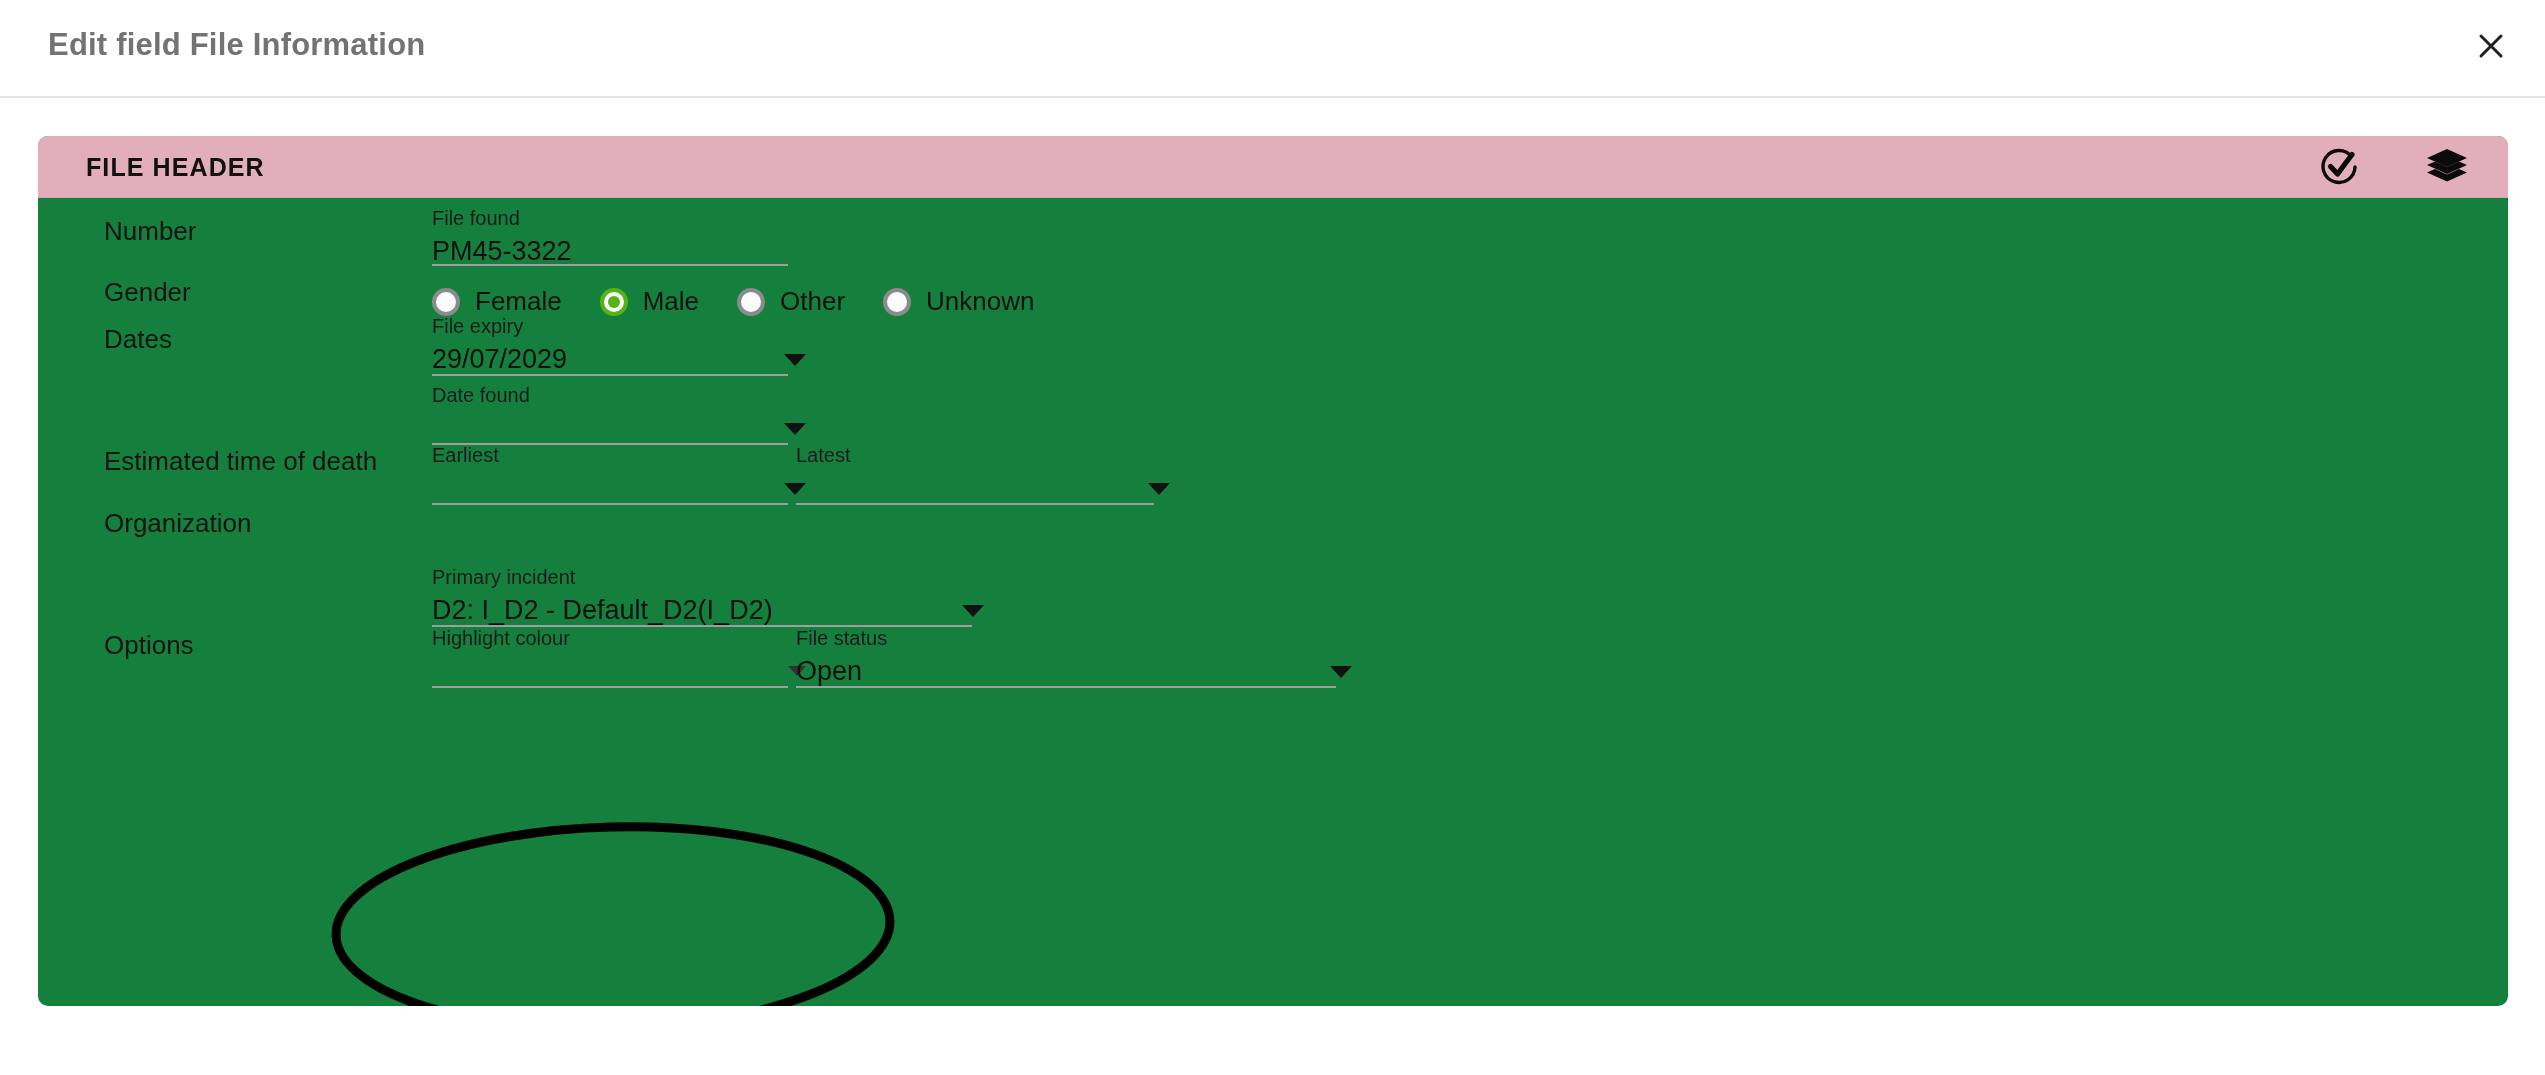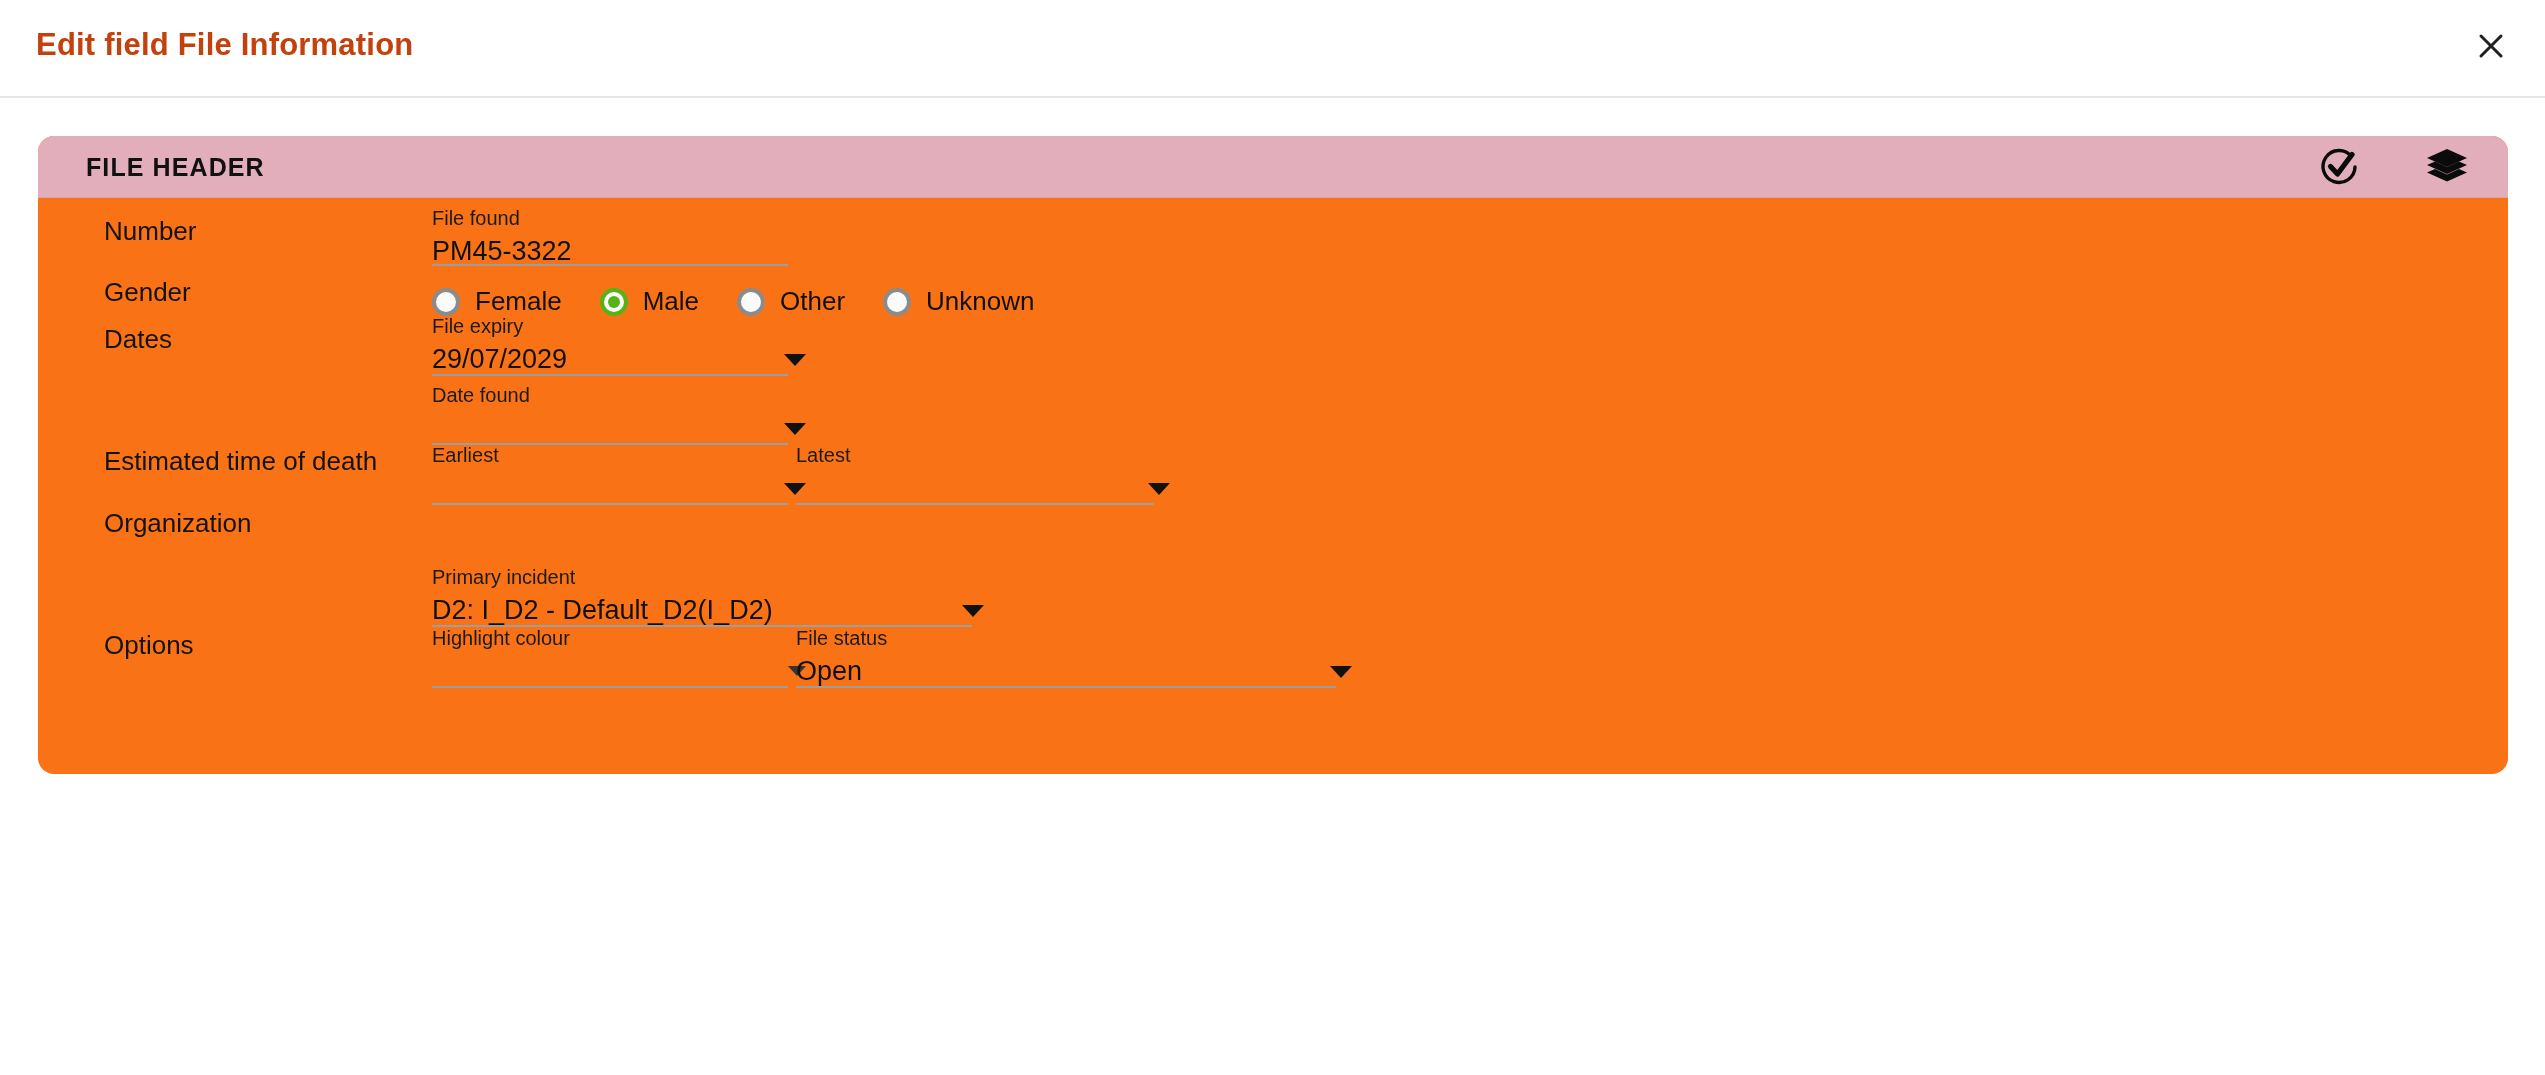--- a/index.html
+++ b/index.html
@@ -21,25 +21,25 @@
     left: 0;
     top: 0;
     width: 2545px;
     height: 98px;
     background: #ffffff;
     border-bottom: 2px solid #e6e6e6;
     box-sizing: border-box;
   }
   .dialog-title {
     position: absolute;
-    left: 36px;
+    left: 48px;
     top: 27px;
     font-size: 31px;
     font-weight: bold;
-    color: #c2410c;
+    color: #737373;
     letter-spacing: 0.2px;
     white-space: nowrap;
   }
   .close-button {
     position: absolute;
     right: 22px;
     top: 14px;
     width: 64px;
     height: 64px;
     display: flex;
@@ -50,23 +50,23 @@
     border: none;
   }
   .close-button svg { display: block; }
 
   
   .card {
     position: absolute;
     left: 38px;
     top: 136px;
     width: 2470px;
-    height: 638px;
-    background: #f97316;
-    border-radius: 16px;
+    height: 870px;
+    background: #15803d;
+    border-radius: 10px;
     box-sizing: border-box;
     overflow: hidden;
   }
   .card-header {
     position: absolute;
     left: 0;
     top: 0;
     width: 100%;
     height: 62px;
     background: #e2aebc;

